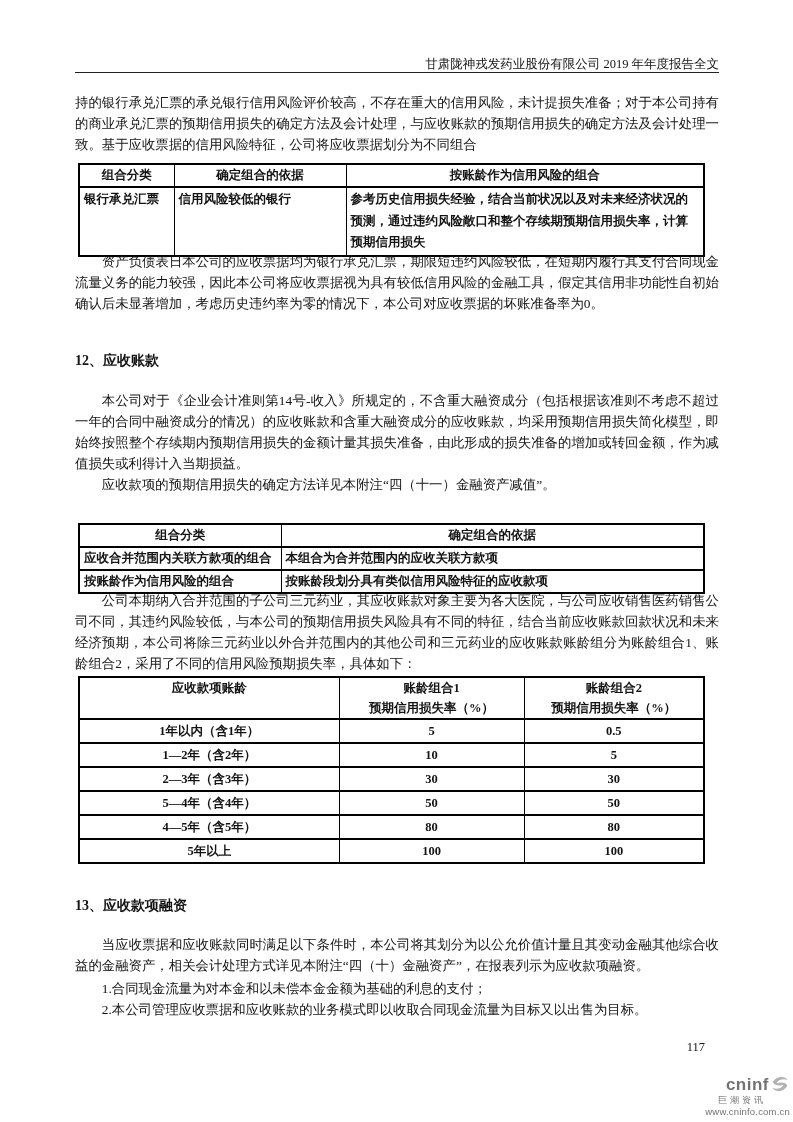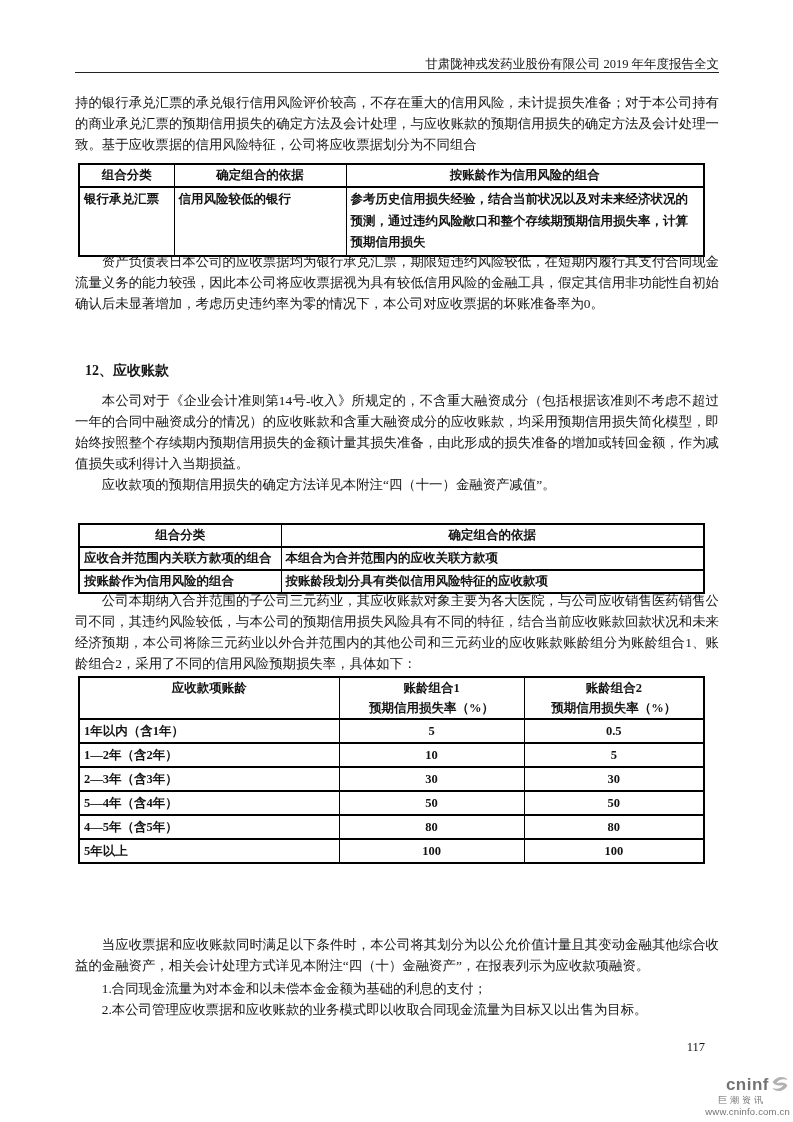--- a/index.html
+++ b/index.html
@@ -3,40 +3,40 @@
 <meta charset="utf-8">
 <style>
   html,body{margin:0;padding:0;background:#ffffff;}
   .page{
     position:relative;width:793px;height:1122px;background:#ffffff;
     font-family:"Liberation Serif","DejaVu Serif",serif;color:#141414;overflow:hidden;
   }
   .blk{position:absolute;left:75px;width:644px;}
   .para{margin:0;font-size:13.4px;line-height:21px;text-align:justify;word-break:break-all;}
   .indent{text-indent:2em;}
-  .heading{margin:10px;font-size:14px;font-weight:bold;line-height:18px;}
+  .heading{margin:0;font-size:14px;font-weight:bold;line-height:18px;}
   .report-header{
     position:absolute;top:56px;left:75px;width:644px;text-align:right;
     font-size:12.5px;line-height:16px;padding-bottom:0;border-bottom:1.5px solid #222;
   }
   table.doc{border-collapse:collapse;table-layout:fixed;width:625px;font-size:12.5px;
     position:absolute;left:78px;border:2px solid #000;}
   table.doc th,table.doc td{
     border-top:2px solid #000;border-bottom:2px solid #000;
     border-left:1px solid #000;border-right:1px solid #000;
     padding:1px 4px;vertical-align:top;font-weight:bold;word-break:break-all;
   }
   table.doc th{text-align:center;line-height:19px;}
   table.doc td{text-align:left;line-height:21px;}
   table.doc td.center{text-align:center;}
   #table1{top:163px;} #table1 td{line-height:21.5px;}
   #table2{top:523px;} #table2 td{line-height:19px;}
   #table3{top:676px;}
   #table3 th{line-height:20px;padding-top:0;padding-bottom:0;margin-top:8px;}
-  #table3 td{line-height:22px;height:22px;padding-top:0;padding-bottom:0;}
+  #table3 td{line-height:22px;height:22px;padding-top:0;padding-bottom:0;text-align:center;}
   .page-number{position:absolute;top:1040px;left:61px;width:644px;text-align:right;
     font-size:12.5px;line-height:14px;}
   .cninfo-logo{position:absolute;top:1074px;right:3px;width:94px;text-align:right;
     color:#737373;font-family:"Liberation Sans","DejaVu Sans",sans-serif;line-height:1;}
   .logo-row{display:flex;align-items:center;justify-content:flex-end;gap:1px;}
   .logo-word{font-size:17px;font-weight:bold;letter-spacing:0.5px;}
   .logo-cn{font-size:9px;letter-spacing:3px;margin:2px 24px 2px 0;}
   .logo-url{font-size:9.5px;letter-spacing:0.2px;}
 </style>
 </head>
@@ -158,20 +158,23 @@
       <td class="center">80</td>
     </tr>
     <tr>
       <td>5年以上</td>
       <td class="center">100</td>
       <td class="center">100</td>
     </tr>
   </tbody>
     </table>
 
+  <div class="blk" style="top:897px">
+    <p class="heading">13、应收款项融资</p>
+  </div>
 
   <div class="blk" style="top:934px">
     <p class="para indent">当应收票据和应收账款同时满足以下条件时，本公司将其划分为以公允价值计量且其变动金融其他综合收益的金融资产，相关会计处理方式详见本附注“四（十）金融资产”，在报表列示为应收款项融资。</p>
   </div>
   <div class="blk" style="top:978px">
     <p class="para indent">1.合同现金流量为对本金和以未偿本金金额为基础的利息的支付；</p>
   </div>
   <div class="blk" style="top:999px">
     <p class="para indent">2.本公司管理应收票据和应收账款的业务模式即以收取合同现金流量为目标又以出售为目标。</p>
   </div>

